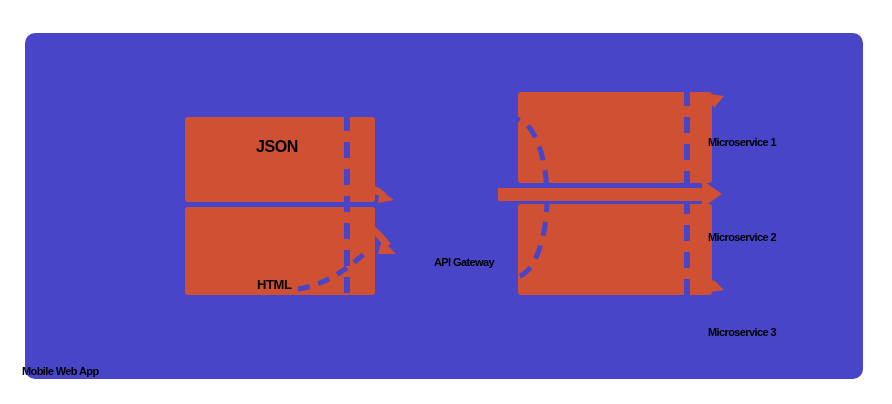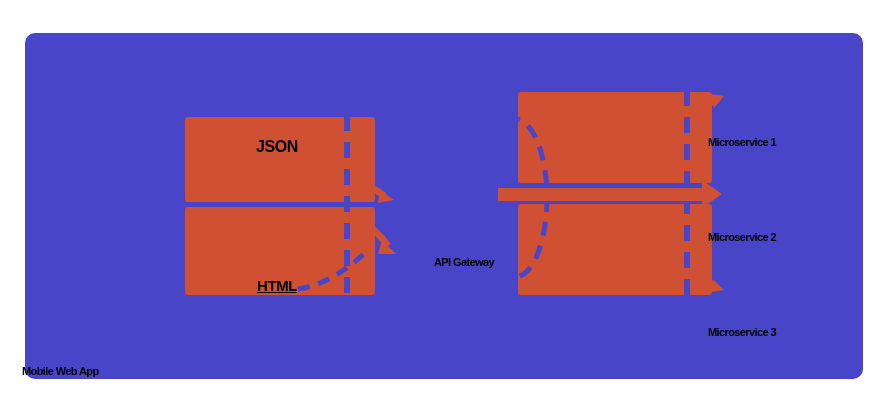--- a/index.html
+++ b/index.html
@@ -57,21 +57,21 @@
 
     <path d="M702,110 Q710,102 716,99" fill="none" stroke="#cf5032" stroke-width="7"></path>
     <polygon points="710,94 724,96 714,108" fill="#cf5032"></polygon>
     <path d="M702,276 Q710,283 716,288" fill="none" stroke="#cf5032" stroke-width="7"></path>
     <polygon points="710,292 724,290 714,280" fill="#cf5032"></polygon>
   </svg>
 
   <div class="lbl" style="left:22px;top:360px;">Mobile Web App</div>
 
   <div class="fmt-lbl" style="left:256px;top:126px;font-size:16px;">JSON</div>
-  <div class="fmt-lbl" style="left:257px;top:265px;font-size:15px;text-decoration:underline;">HTML</div>
+  <div class="fmt-lbl" style="left:257px;top:265px;font-size:13px;">HTML</div>
 
   <div class="lbl" style="left:425px;top:251px;margin-left:9px;">API Gateway</div>
 
   <div class="lbl" style="left:708px;top:131px;">Microservice 1</div>
   <div class="lbl" style="left:708px;top:226px;">Microservice 2</div>
   <div class="lbl" style="left:708px;top:321px;">Microservice 3</div>
 
 </div>
 
 </body></html>

